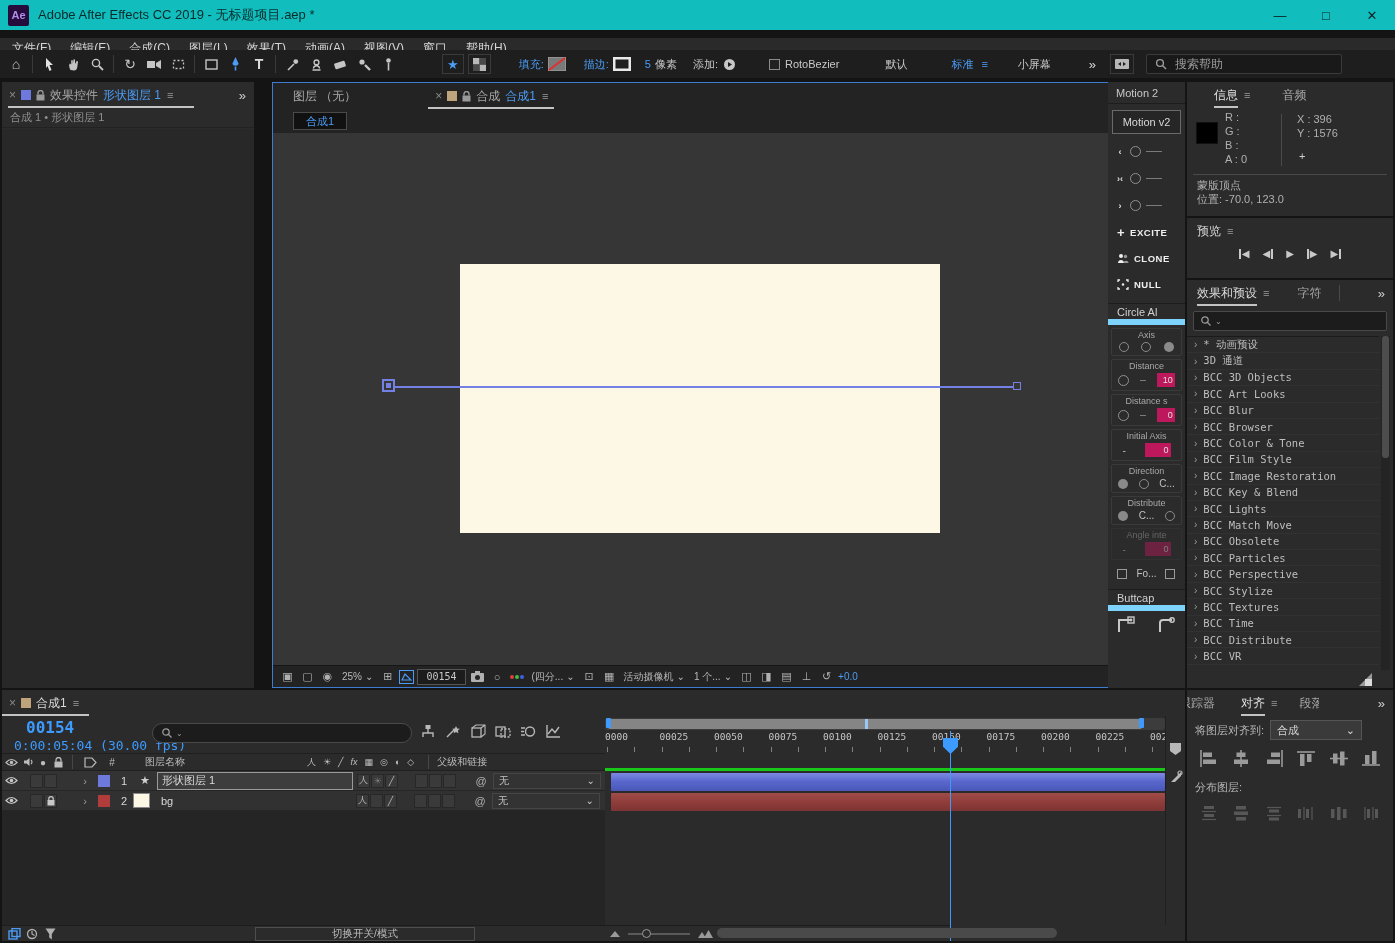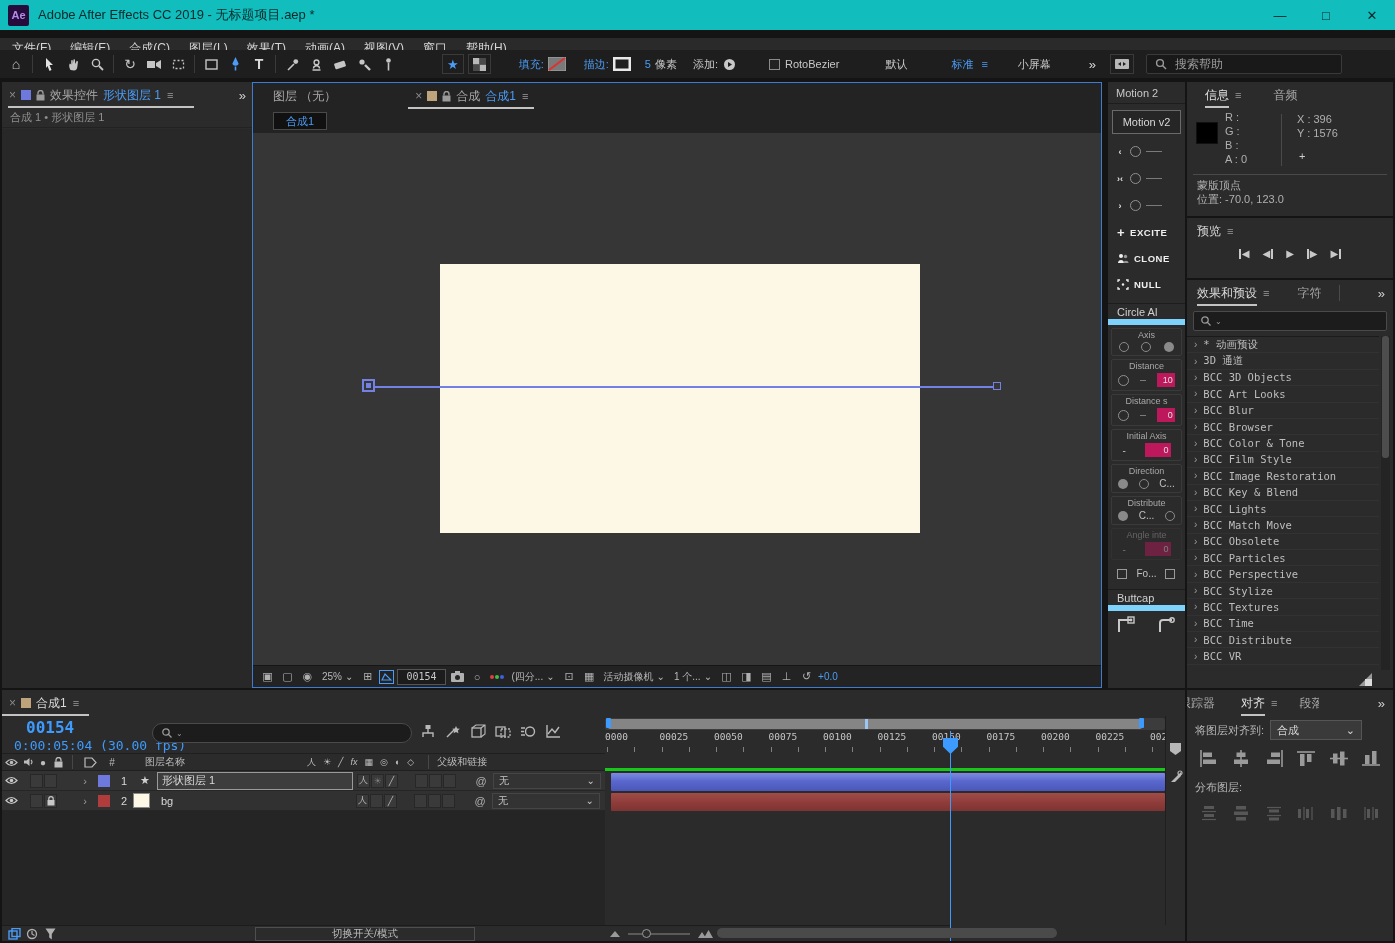--- a/index.html
+++ b/index.html
@@ -43,21 +43,21 @@
   .ovf{color:#cfcfcf;font-size:13px;margin-left:auto;margin-right:8px;}
   .tab-underline{position:absolute;bottom:0;height:2px;background:#c3c3c3;}
   .locki{width:9px;height:11px;margin-right:5px;flex:none;}
 
   
   .ec-panel{left:2px;top:82px;width:252px;height:606px;}
   .ec-crumb{height:20px;font-size:11px;color:#909090;display:flex;align-items:center;padding-left:8px;border-bottom:1px solid #222;}
   .ec-body{position:absolute;top:47px;bottom:0;left:0;right:0;background:#282828;}
 
   
-  .viewer{left:252px;top:82px;width:850px;height:606px;background:#232323;border:1px solid #3e7cd2;}
+  .viewer{left:272px;top:82px;width:850px;height:606px;background:#232323;border:1px solid #3e7cd2;}
   .viewer .ptabs{background:#232323;}
   .quickrow{height:24px;display:flex;align-items:center;padding-left:20px;background:#232323;}
   .quicktab{height:18px;border:1px solid #4a4a4a;background:#111;color:var(--accent-blue,#4c9cf5);font-size:11px;
             display:flex;align-items:center;padding:0 12px;}
   .canvas{position:absolute;left:0;right:0;top:50px;bottom:22px;background:#363636;overflow:hidden;}
   .comp-rect{position:absolute;left:187px;top:131px;width:480px;height:269px;background:var(--comp-fill,#fdf7e6);}
   .shape-line{position:absolute;left:116px;top:253px;width:627px;height:2px;background:var(--selection,#7381e4);}
   .vhandle{position:absolute;border:2px solid var(--selection,#7381e4);background:#363636;}
   .vhandle .inner{position:absolute;left:1px;top:1px;width:5px;height:5px;background:var(--selection,#7381e4);}
   .vbar{position:absolute;left:0;right:0;bottom:0;height:22px;background:#232323;border-top:1px solid #161616;
@@ -525,21 +525,21 @@
           <svg width="20" height="20">
             <path d="M3 17 V8 Q3 5 6 5 H15" fill="none" stroke="#c8c8c8" stroke-width="2"></path>
             <circle cx="15" cy="5" r="2.2" fill="none" stroke="#c8c8c8" stroke-width="1.4"></circle>
           </svg>
         </span>
     </div>
   </div>
 
   <div class="panel info">
     <div class="ptabs">
-      <span style="margin-left:18px;color:#e2e2e2;position:relative;height:26px;display:flex;align-items:center">
+      <span style="margin-left:27px;color:#e2e2e2;position:relative;height:26px;display:flex;align-items:center">
         <span>信息</span>
         <span class="tab-underline" style="left:0;width:100%"></span>
       </span>
       <span class="hamb">≡</span>
       <span style="margin-left:26px">音频</span>
     </div>
     <div class="info-grid">
       <div class="abs" style="left:9px;top:14px;width:22px;height:22px;background:#000;border:1px solid #111"></div>
       <div class="abs" style="left:38px;top:2px;line-height:14px">
         <div>R :</div>

